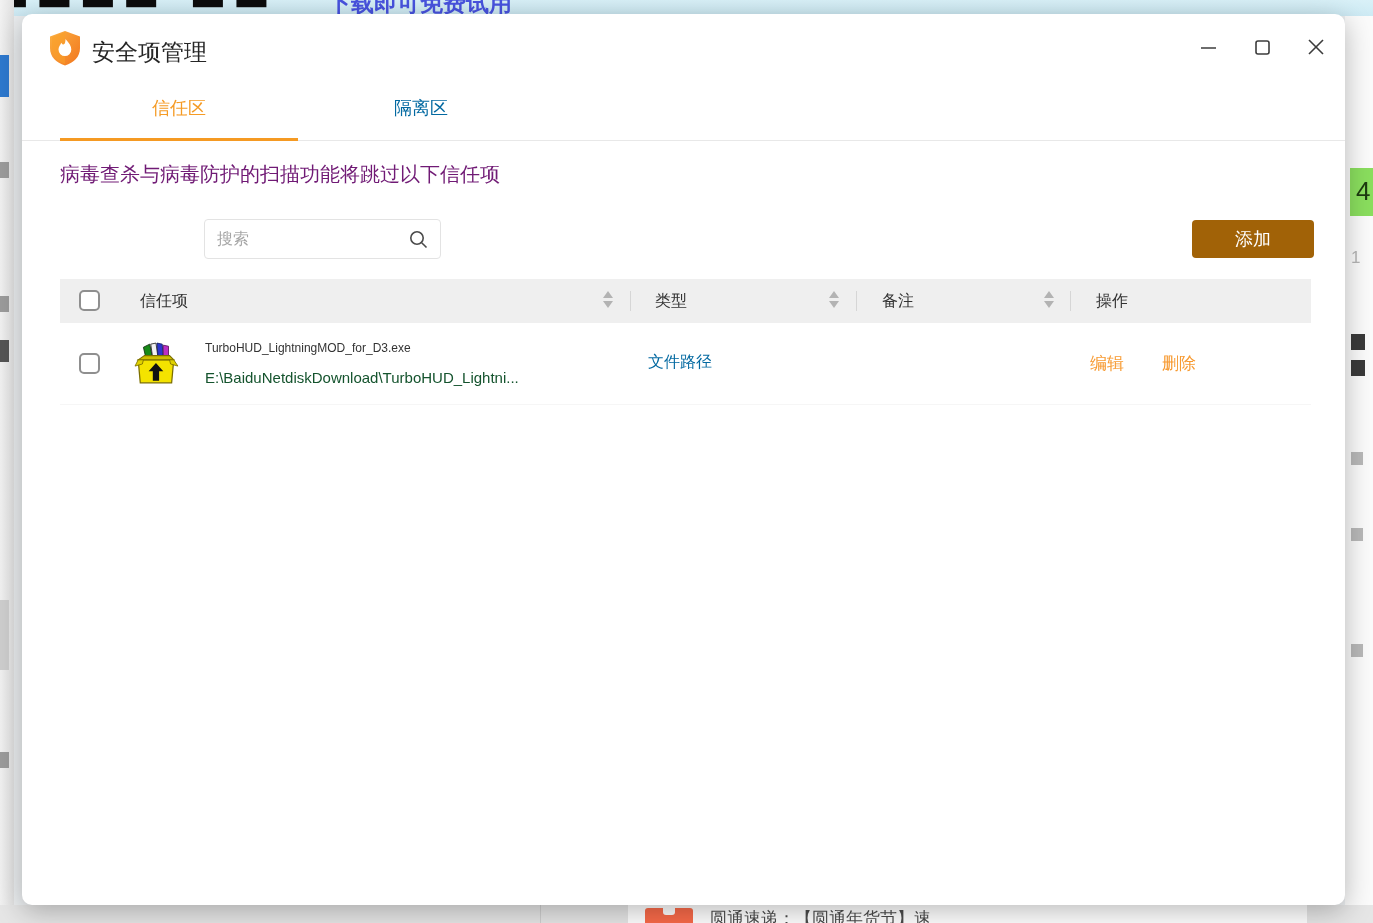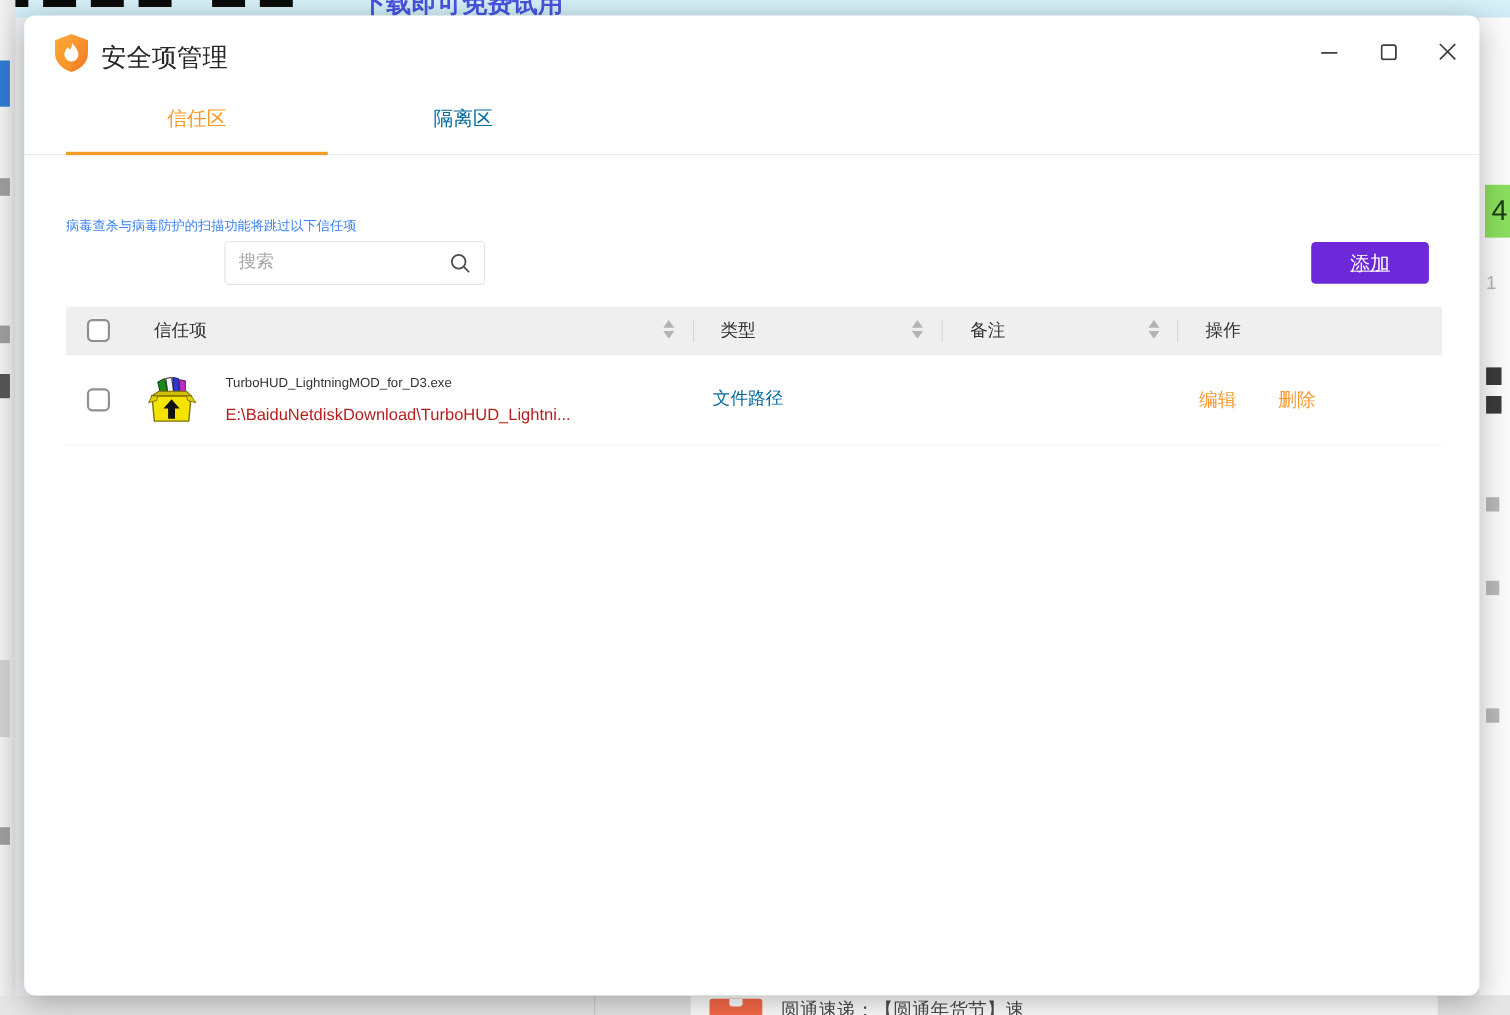--- a/index.html
+++ b/index.html
@@ -33,48 +33,48 @@
   .title { position:absolute; left:70px; top:23px; font-size:23px; color:#262626; }
   .win-btn { position:absolute; top:15px; width:36px; height:36px; display:flex; align-items:center; justify-content:center; cursor:pointer; }
   .win-min { left:1168px; } .win-max { left:1222px; } .win-close { left:1276px; }
 
   .tabs { position:absolute; left:0; top:68px; width:100%; height:59px; border-bottom:1px solid #e8e8e8; }
   .tab { position:absolute; top:0; height:58px; line-height:52px; font-size:18px; text-align:center; cursor:pointer; color:#0369a1; }
   .tab-trust { left:38px; width:238px; color:#f59b25; }
   .tab-quarantine { left:280px; width:238px; }
   .tab-underline { position:absolute; left:38px; bottom:-1px; width:238px; height:3px; background:#f59a23; }
 
-  .description { position:absolute; left:38px; top:147px; font-size:12px; color:#3b82f6;margin-top:36px; }
+  .description { position:absolute; left:38px; top:147px; font-size:20px; color:#701a75; }
 
   .toolbar-del { position:absolute; left:38px; top:205px; width:130px; height:40px; border:1px solid #e5e5e5; border-radius:4px; background:#fff; color:#c9c9c9; font-size:16px; text-align:center; line-height:38px; }
   .searchbox { position:absolute; left:182px; top:205px; width:237px; height:40px; border:1px solid #e3e3e3; border-radius:4px; background:#fff; }
   .searchbox input { position:absolute; left:12px; top:0; width:185px; height:38px; border:none; outline:none; font-size:16px; color:#333; font-family:inherit; }
   .searchbox input::placeholder { color:#a6a6a6; }
   .search-icon { position:absolute; right:12px; top:10px; }
-  .btn-add { position:absolute; left:1170px; top:206px; width:107px; height:38px; background:#6d28d9; border:none; border-radius:4px; color:#ffffff; font-size:18px; text-align:center; line-height:38px; cursor:pointer;text-decoration:underline; }
+  .btn-add { position:absolute; left:1170px; top:206px; width:122px; height:38px; background:#a16207; border:none; border-radius:4px; color:#ffffff; font-size:18px; text-align:center; line-height:38px; cursor:pointer; }
 
   .table { position:absolute; left:38px; top:265px; width:1251px; }
   .thead { position:relative; height:44px; background:#efefef; }
   .th { position:absolute; top:0; height:44px; line-height:44px; font-size:16px; color:#333333; }
   .th-name { left:80px; } .th-type { left:595px; } .th-note { left:822px; } .th-action { left:1036px; }
   .sep { position:absolute; top:12px; width:1px; height:20px; background:#d6d6d6; }
   .sep1 { left:570px; } .sep2 { left:796px; } .sep3 { left:1010px; }
   .sort { position:absolute; top:12px; display:flex; flex-direction:column; gap:3px; align-items:center; cursor:pointer; }
   .sort1 { left:543px; } .sort2 { left:769px; } .sort3 { left:984px; }
   .tri-up { width:0; height:0; border-left:5px solid transparent; border-right:5px solid transparent; border-bottom:7px solid #b3b3b3; }
   .tri-dn { width:0; height:0; border-left:5px solid transparent; border-right:5px solid transparent; border-top:7px solid #b3b3b3; }
 
   .checkbox { position:absolute; left:19px; width:21px; height:21px; border:2px solid #8f8f8f; border-radius:5px; background:#fff; cursor:pointer; }
   .thead .checkbox { top:11px; }
 
   .trow { position:relative; height:82px; border-bottom:1px solid #f6f6f6; }
   .trow .checkbox { top:30px; }
   .file-icon { position:absolute; left:74px; top:18px; width:46px; height:46px; }
   .file-name { position:absolute; left:145px; top:18px; font-size:12px; color:#333333; }
-  .file-path { position:absolute; left:145px; top:46px; font-size:15px; color:#b91c1c; }
+  .file-path { position:absolute; left:145px; top:46px; font-size:15px; color:#14532d; }
   .cell-type { position:absolute; left:588px; top:29px; font-size:16px; color:#0369a1; }
   .cell-note { position:absolute; left:822px; top:29px; font-size:16px; color:#333333; }
   .link { position:absolute; top:29px; font-size:17px; color:#f79a31; cursor:pointer; }
   .link-edit { left:1030px; } .link-del { left:1102px; }
 </style>
 </head>
 <body>
 
 <div class="bg-top">
   <div class="bg-banner-art">■■■■ ■■</div>

